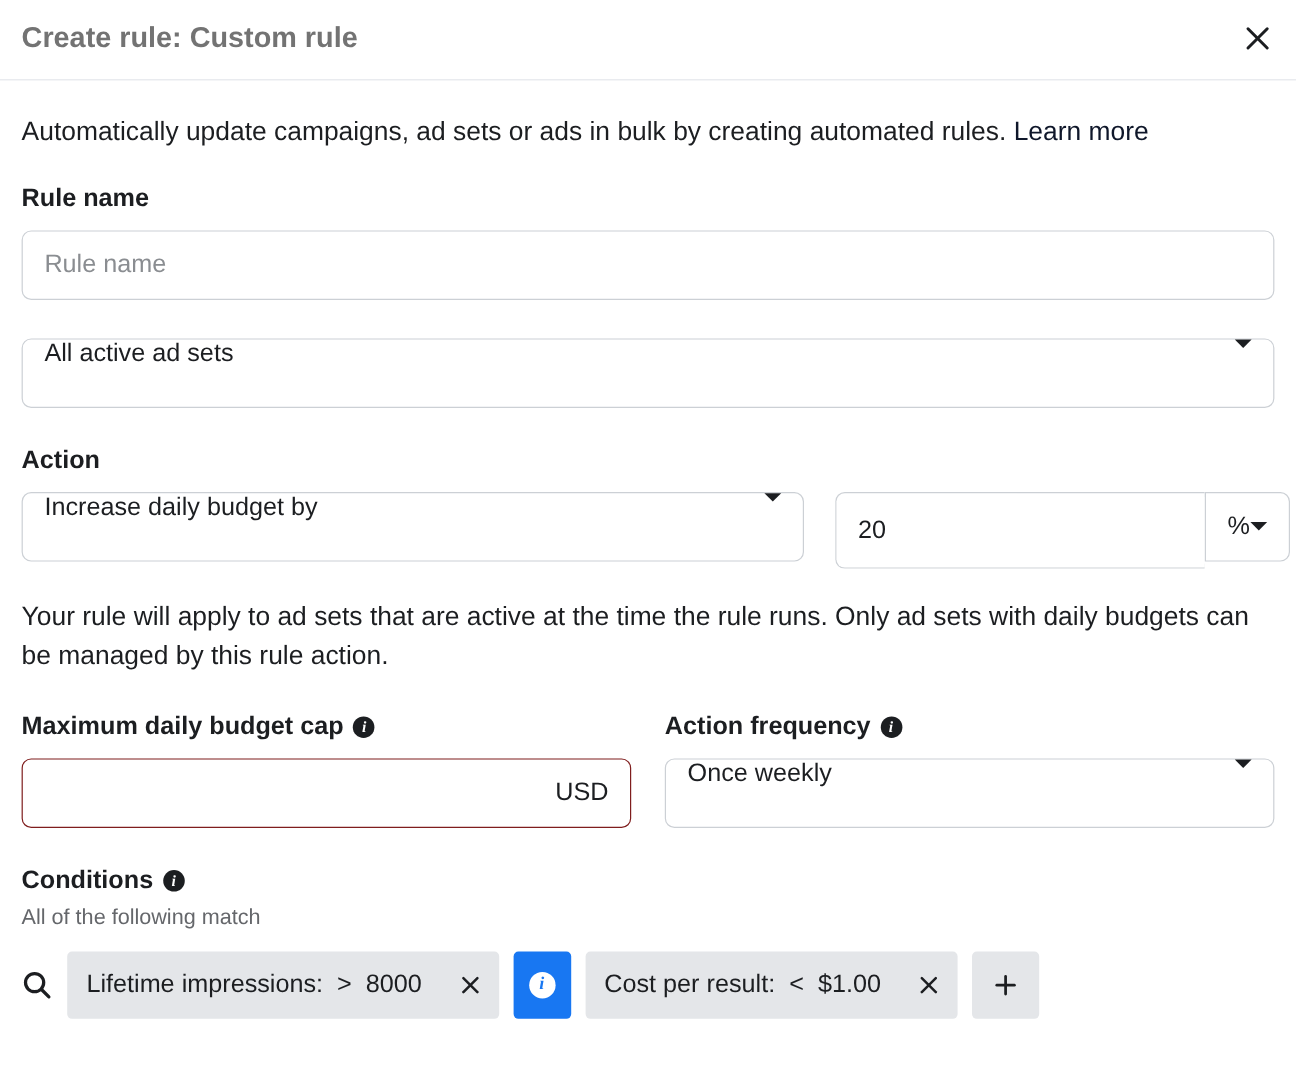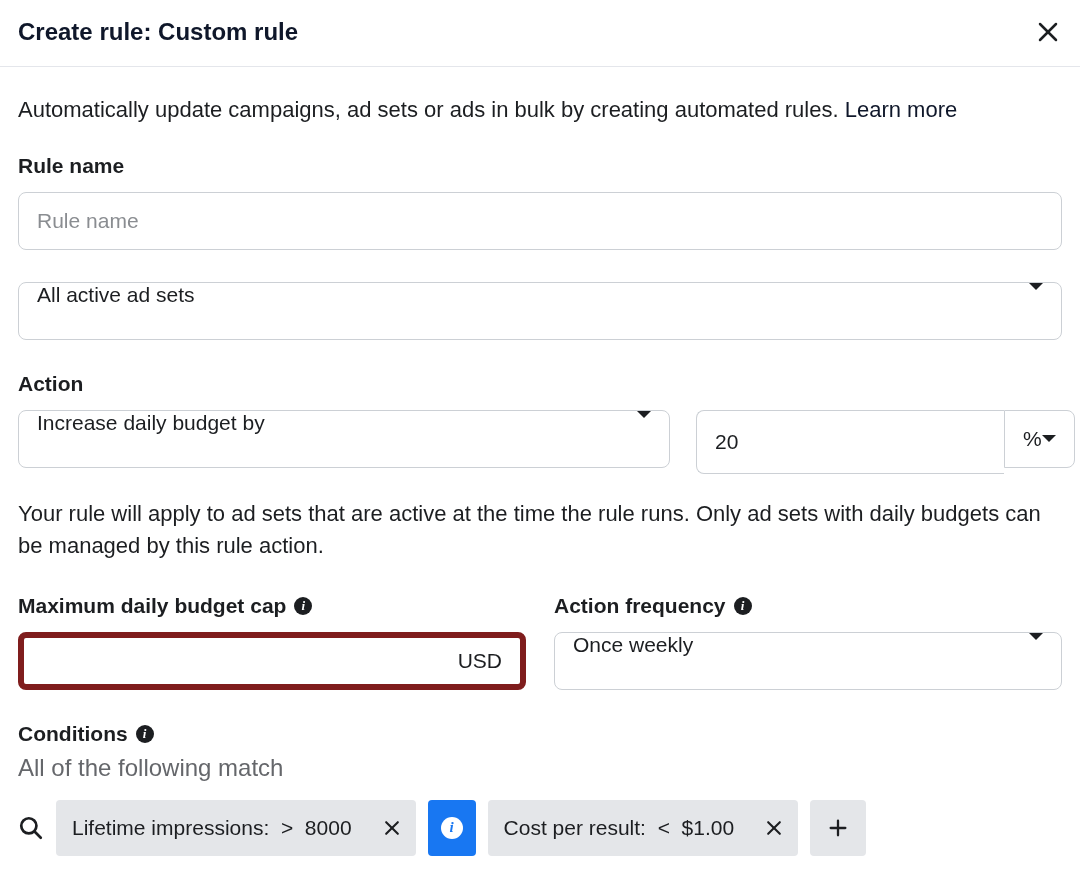--- a/index.html
+++ b/index.html
@@ -18,21 +18,21 @@
     .header {
       display: flex;
       justify-content: space-between;
       align-items: center;
       padding: 18px 18px 20px 18px;
       border-bottom: 1px solid #e4e6eb;
     }
     .header-title {
       font-size: 24px;
       font-weight: 700;
-      color: #0f172a;
+      color: #737373;
     }
     .close-btn {
       cursor: pointer;
       width: 28px;
       height: 28px;
       display: flex;
       align-items: center;
       justify-content: center;
     }
     .close-btn svg {
@@ -159,21 +159,21 @@
       display: flex;
       gap: 28px;
       margin-bottom: 32px;
     }
     .col {
       width: 512px;
     }
     .budget-cap-wrap {
       width: 100%;
       height: 58px;
-      border: 6px solid #7f1d1d;
+      border: 1px solid #7f1d1d;
       border-radius: 8px;
       display: flex;
       align-items: center;
       padding: 0 18px;
       background: #fff;
     }
     .budget-cap-input {
       flex: 1;
       border: none;
       outline: none;
@@ -181,21 +181,21 @@
       color: #1c1e21;
       text-align: right;
       background: transparent;
     }
     .currency-suffix {
       font-size: 21px;
       color: #1c1e21;
       margin-left: 8px;
     }
     .conditions-sub {
-      font-size: 24px;
+      font-size: 18px;
       color: #65676b;
       margin-top: -6px;
       margin-bottom: 18px;
     }
     .conditions-row {
       display: flex;
       align-items: center;
       gap: 12px;
     }
     .search-icon {

